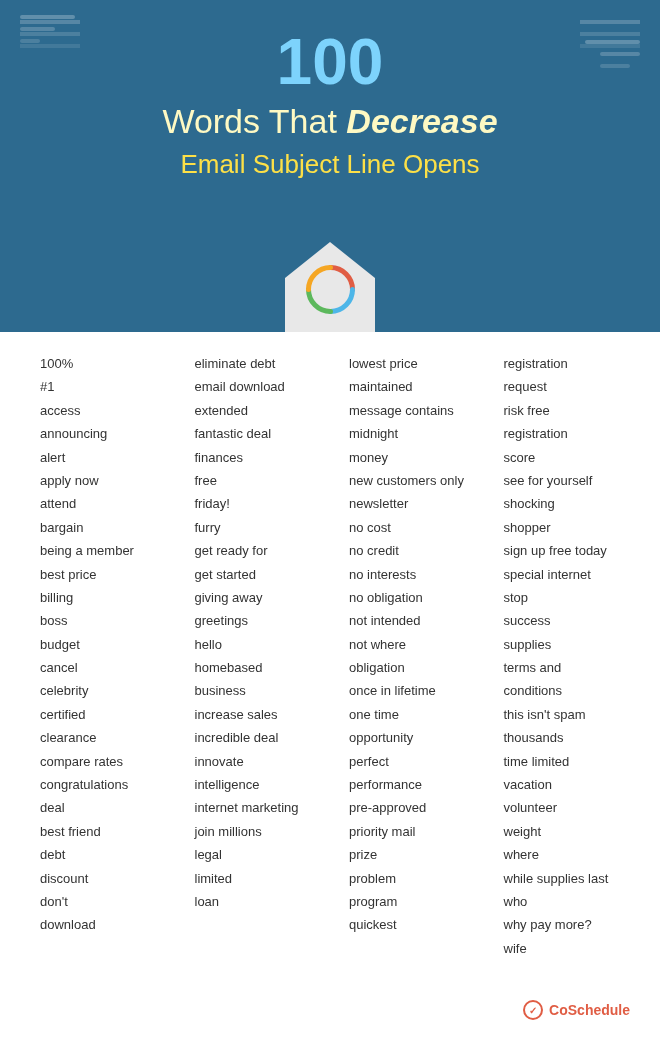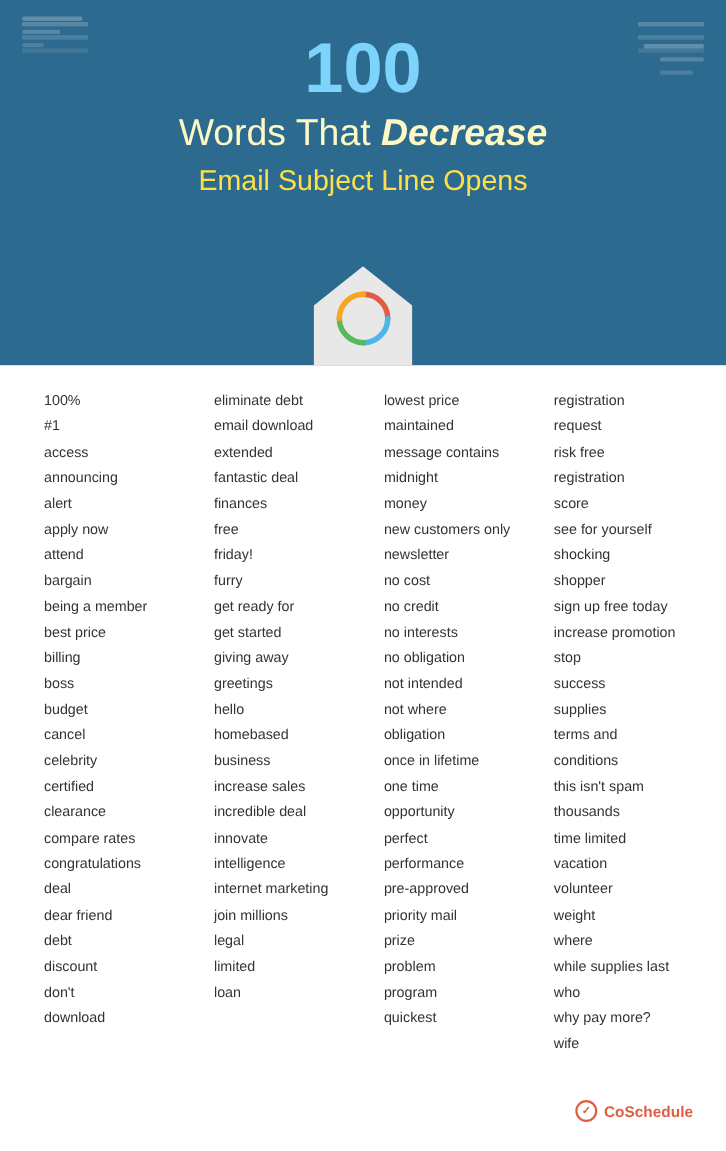--- a/index.html
+++ b/index.html
@@ -193,21 +193,21 @@
       <span class="word-item">billing</span>
       <span class="word-item">boss</span>
       <span class="word-item">budget</span>
       <span class="word-item">cancel</span>
       <span class="word-item">celebrity</span>
       <span class="word-item">certified</span>
       <span class="word-item">clearance</span>
       <span class="word-item">compare rates</span>
       <span class="word-item">congratulations</span>
       <span class="word-item">deal</span>
-      <span class="word-item">dear friend</span>
+      <span class="word-item">best friend</span>
       <span class="word-item">debt</span>
       <span class="word-item">discount</span>
       <span class="word-item">don't</span>
       <span class="word-item">download</span>
     </div>
     <div class="col">
       <span class="word-item">eliminate debt</span>
       <span class="word-item">email download</span>
       <span class="word-item">extended</span>
       <span class="word-item">fantastic deal</span>
@@ -261,21 +261,21 @@
     <div class="col">
       <span class="word-item">registration</span>
       <span class="word-item">request</span>
       <span class="word-item">risk free</span>
       <span class="word-item">registration</span>
       <span class="word-item">score</span>
       <span class="word-item">see for yourself</span>
       <span class="word-item">shocking</span>
       <span class="word-item">shopper</span>
       <span class="word-item">sign up free today</span>
-      <span class="word-item">increase promotion</span>
+      <span class="word-item">special internet</span>
       <span class="word-item">stop</span>
       <span class="word-item">success</span>
       <span class="word-item">supplies</span>
       <span class="word-item">terms and conditions</span>
       <span class="word-item">this isn't spam</span>
       <span class="word-item">thousands</span>
       <span class="word-item">time limited</span>
       <span class="word-item">vacation</span>
       <span class="word-item">volunteer</span>
       <span class="word-item">weight</span>

